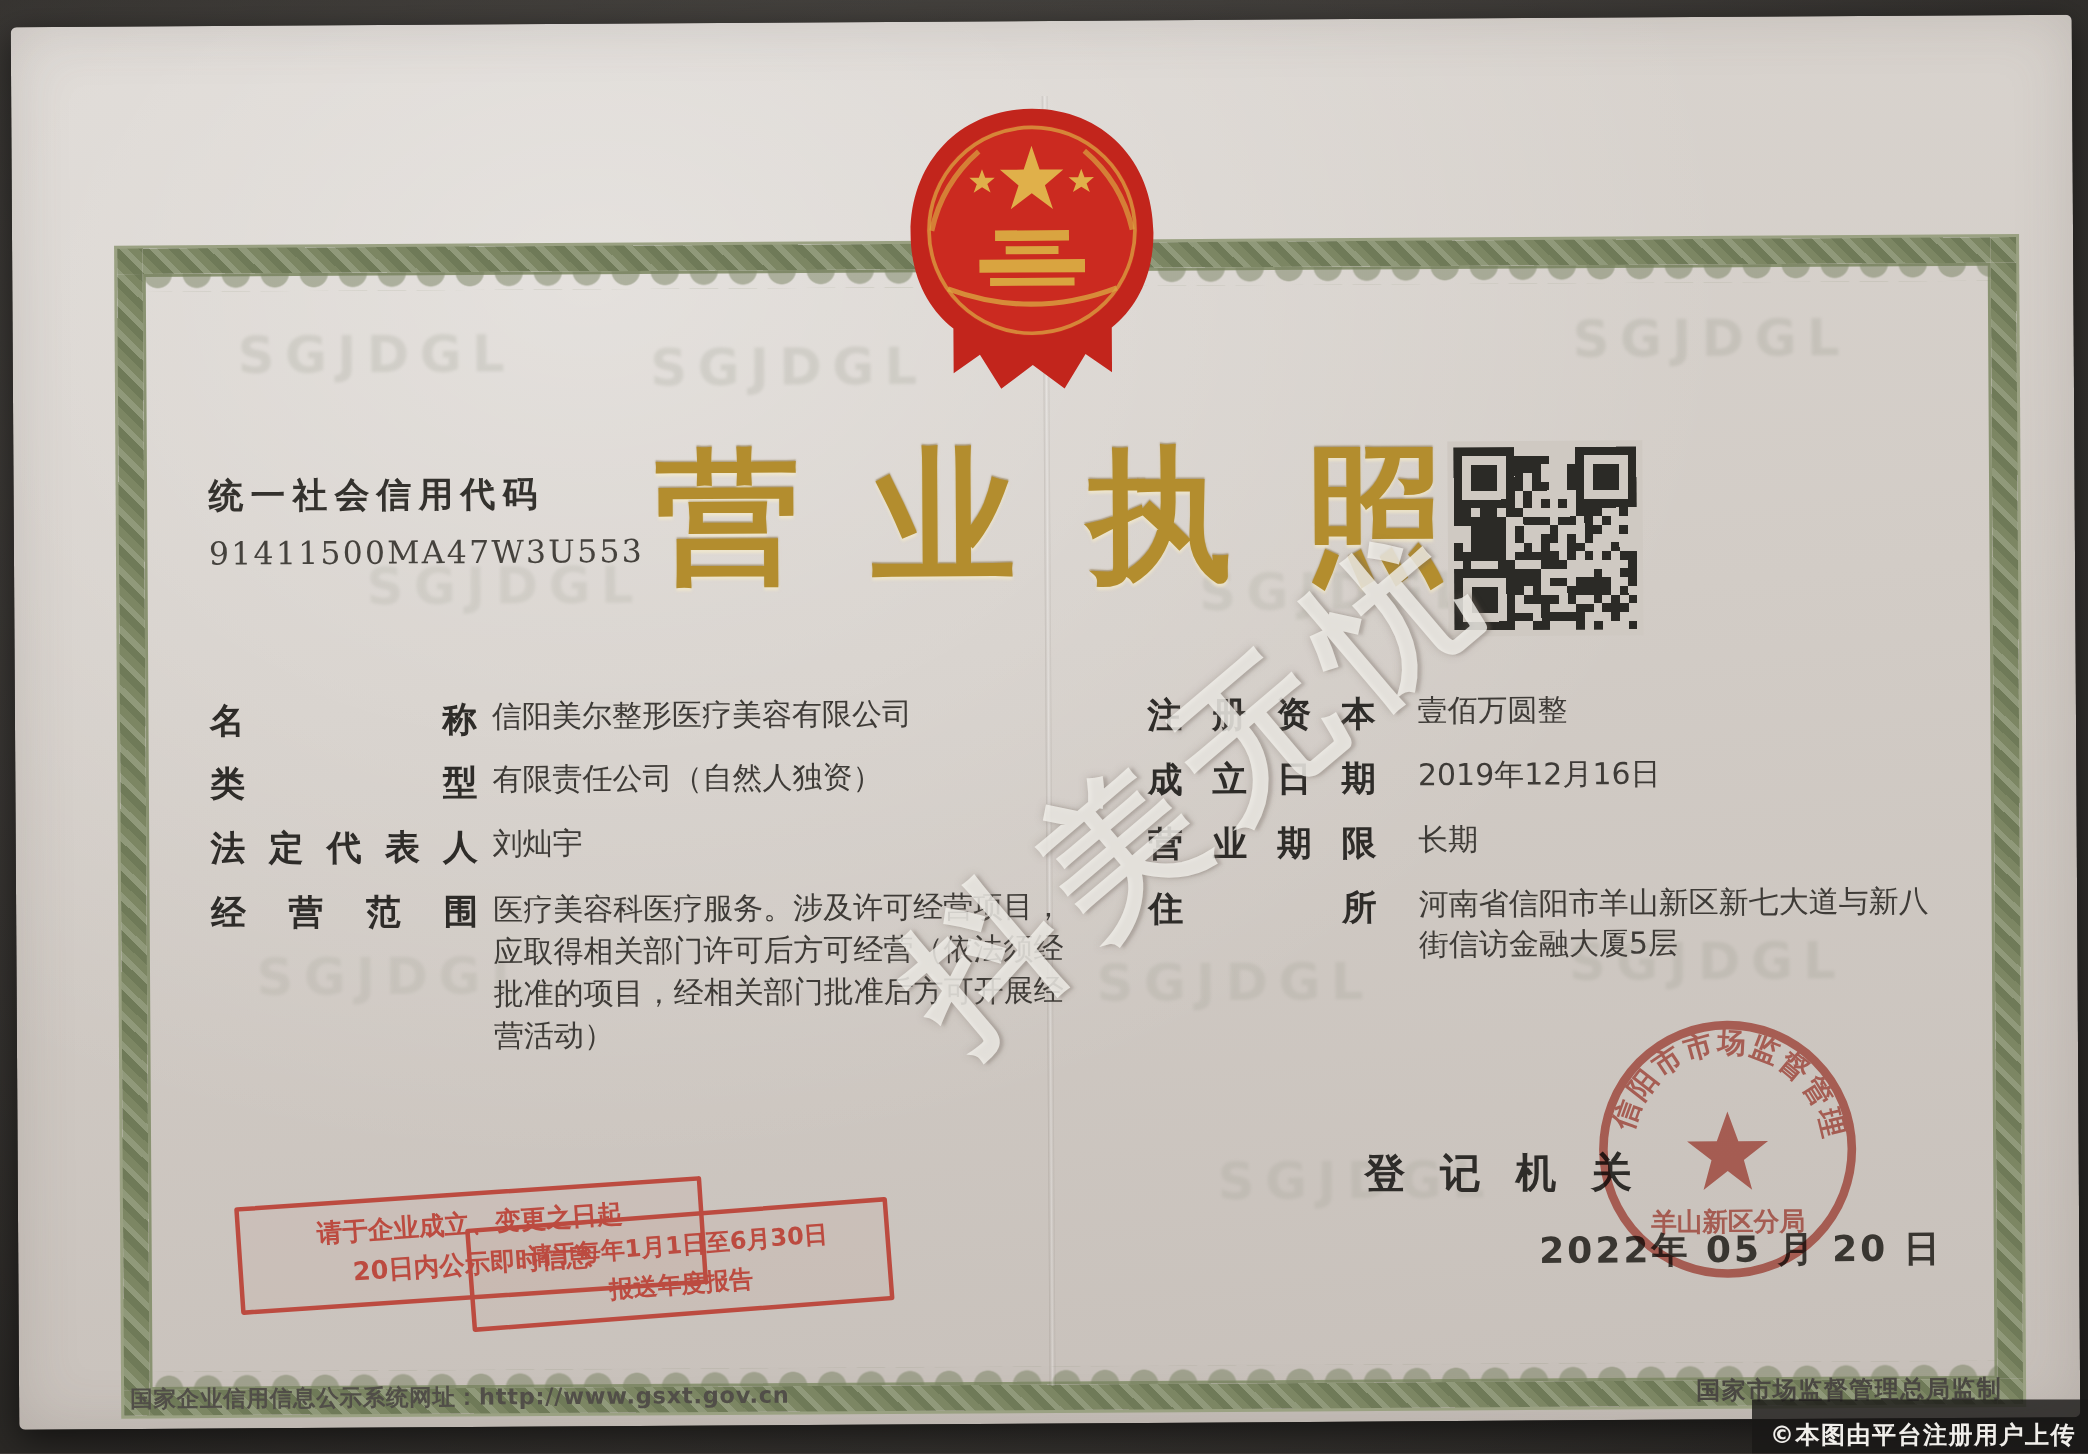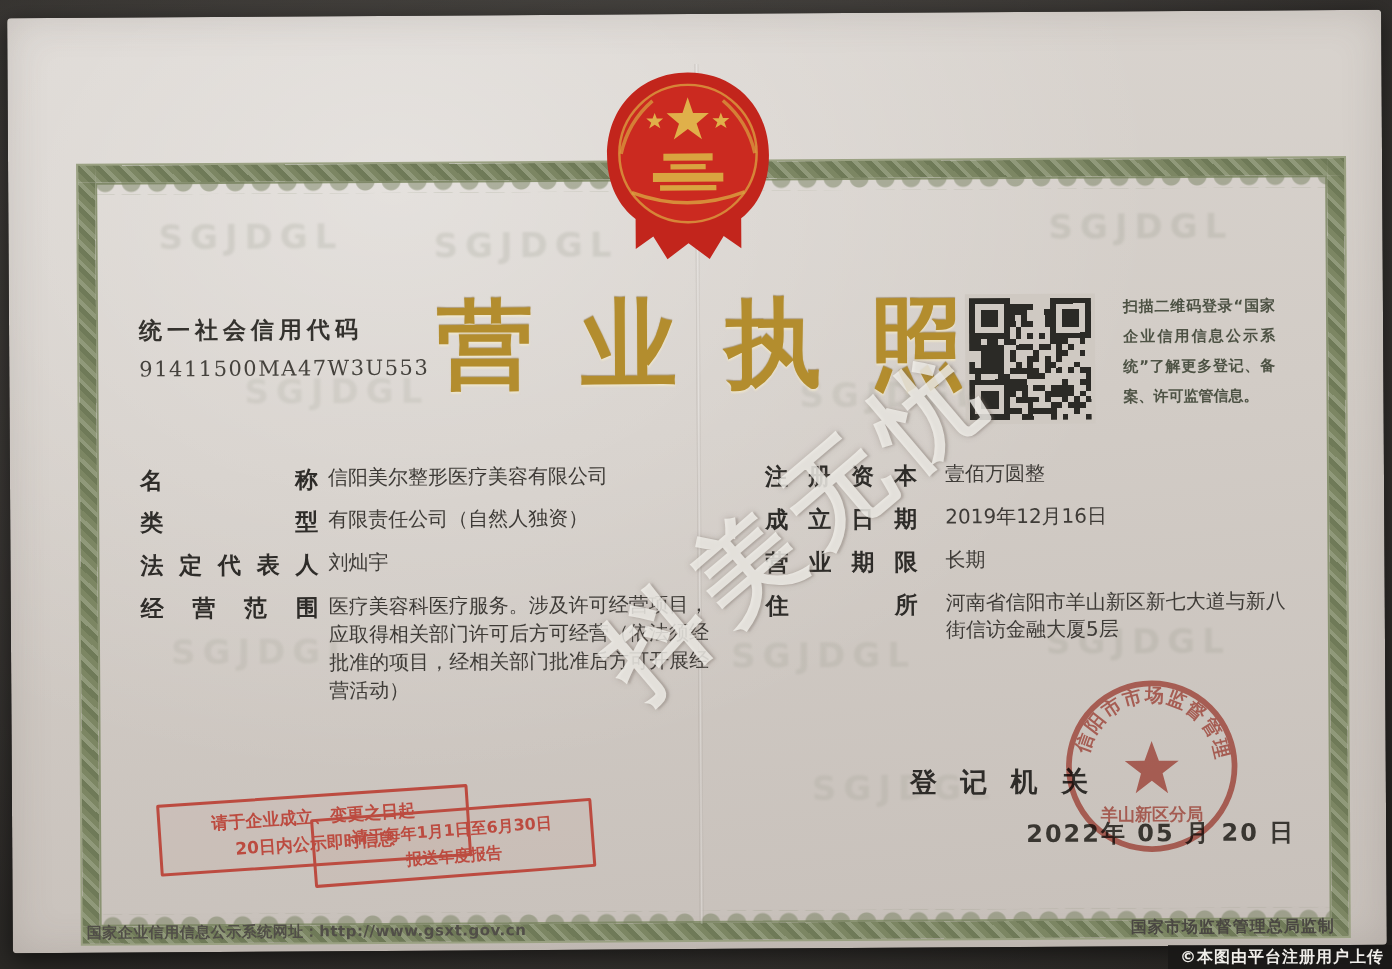--- a/index.html
+++ b/index.html
@@ -132,21 +132,21 @@
     display:flex;align-items:center;justify-content:center;
   }
   .diag-wm .t{
     transform:rotate(-40deg);
     font-size:102px;font-weight:bold;letter-spacing:16px;color:rgba(245,243,238,0.78);
     text-shadow:0 0 6px rgba(120,110,100,0.35), 2px 2px 2px rgba(110,100,90,0.25);
     white-space:nowrap;
   }
 
   .copyright{
-    position:absolute;right:0;bottom:0;height:24px;padding:0 8px 0 12px;
+    position:absolute;right:0;bottom:0;height:24px;padding:12px 8px 0 12px;
     background:rgba(25,24,22,0.8);color:#f0eeea;font-size:16px;font-weight:bold;
     display:flex;align-items:center;letter-spacing:1px;
   }
 </style>
 </head>
 <body>
 
 <div class="photo">
   <div class="paper">
 
@@ -342,21 +342,20 @@
           <rect x="1" y="1" width="5" height="5" fill="#cfc9c2"></rect>
           <rect x="2" y="2" width="3" height="3" fill="#2b2a26"></rect>
           <rect x="14" y="0" width="7" height="7" fill="#2b2a26"></rect>
           <rect x="15" y="1" width="5" height="5" fill="#cfc9c2"></rect>
           <rect x="16" y="2" width="3" height="3" fill="#2b2a26"></rect>
           <rect x="0" y="14" width="7" height="7" fill="#2b2a26"></rect>
           <rect x="1" y="15" width="5" height="5" fill="#cfc9c2"></rect>
           <rect x="2" y="16" width="3" height="3" fill="#2b2a26"></rect>
         </svg>
     </div>
-    <div class="qr-caption">扫描二维码登录“国家企业信用信息公示系统”了解更多登记、备案、许可监管信息。</div>
 
     <div class="flabel l-label row-y1" data-justify="">
         <span>名</span>
         <span>称</span>
       </div>
     <div class="fvalue l-value row-y1">信阳美尔整形医疗美容有限公司</div>
     <div class="flabel l-label row-y2" data-justify="">
         <span>类</span>
         <span>型</span>
       </div>

